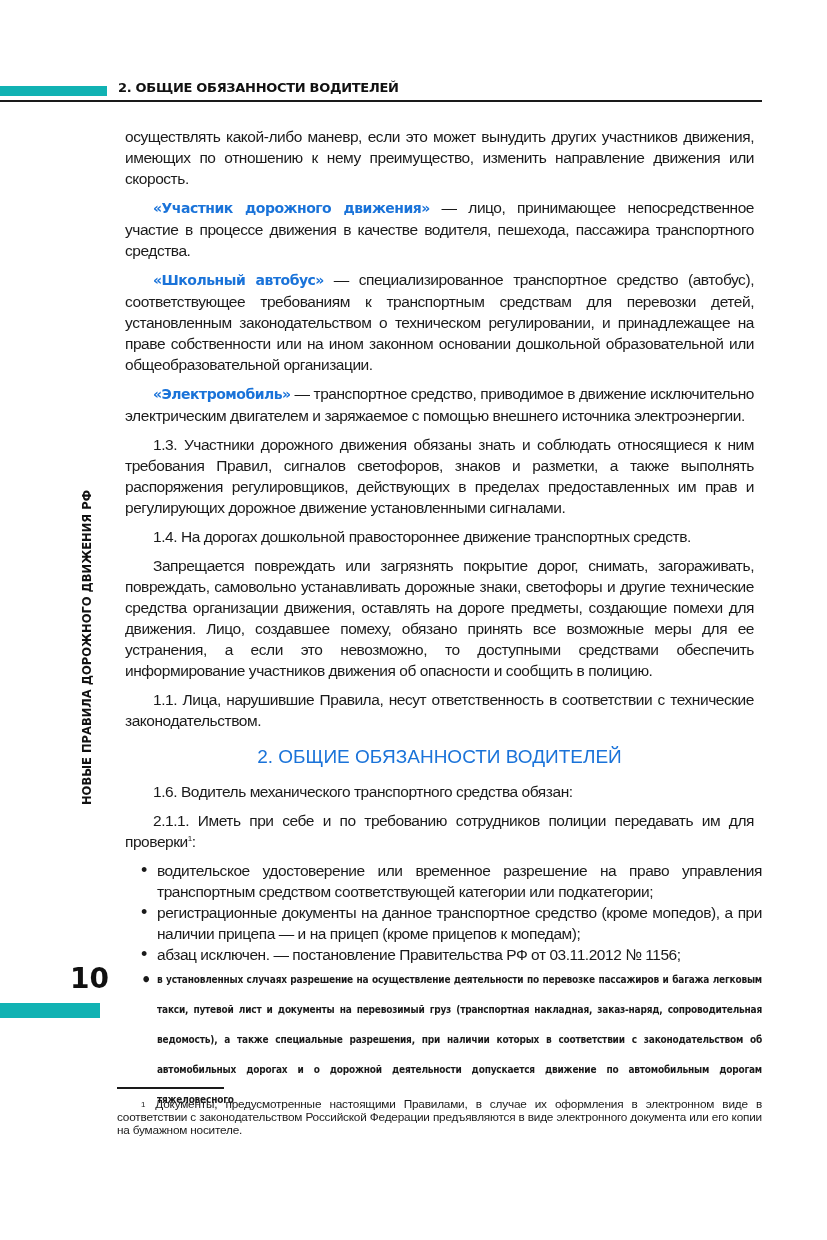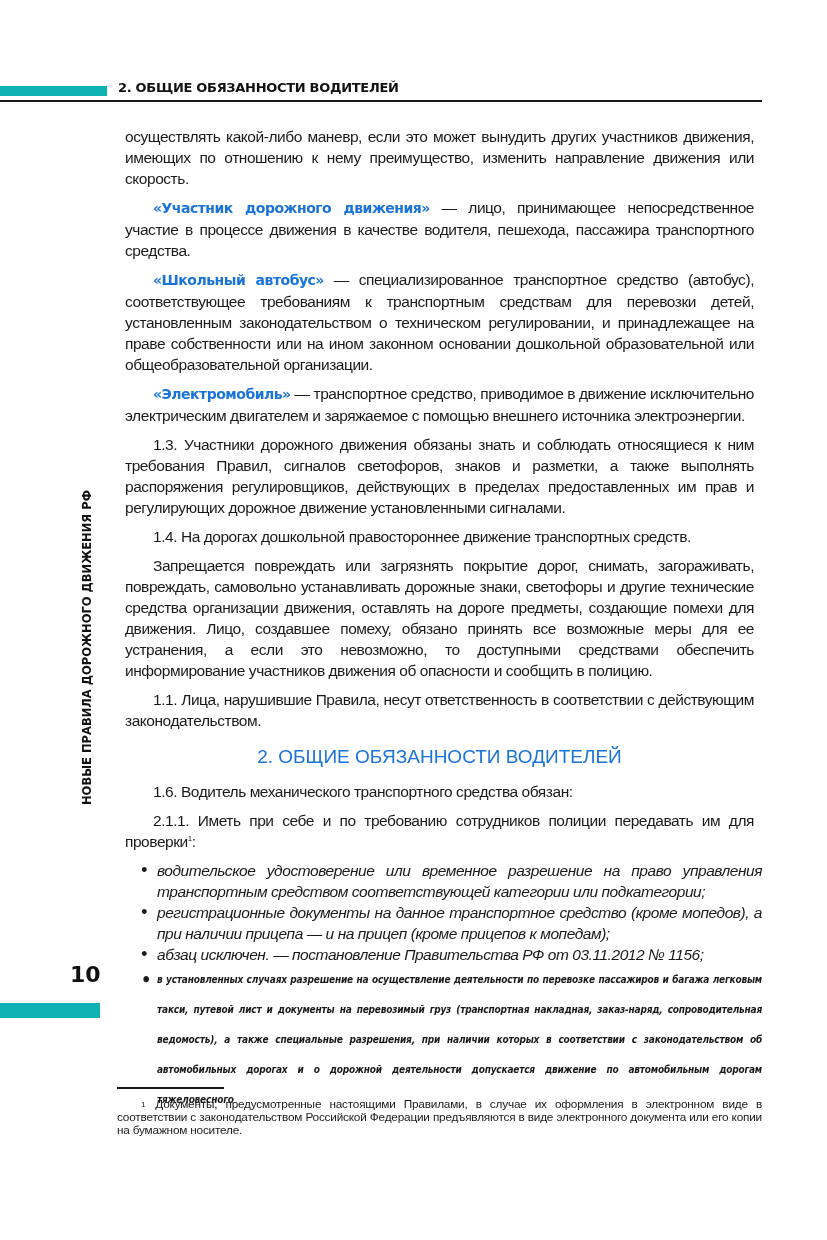--- a/index.html
+++ b/index.html
@@ -5,32 +5,32 @@
   html, body { margin: 0; padding: 0; background: #ffffff; }
   body { width: 827px; height: 1240px; position: relative; overflow: hidden;
          font-family: "Liberation Sans Narrow", "Liberation Sans", sans-serif; color: #1a1a1a; }
   .teal-bar-top { position: absolute; left: 0; top: 86px; width: 107px; height: 10px; background: #11b2b3; }
   .running-head { position: absolute; left: 118px; top: 80px; font-family: "DejaVu Sans", sans-serif;
                   font-weight: bold; font-size: 13px; letter-spacing: -0.3px; color: #111; }
   .head-rule { position: absolute; left: 0; top: 100px; width: 762px; height: 2px; background: #1a1a1a; }
   .side-title { position: absolute; left: 80px; top: 805px; transform-origin: 0 0; transform: rotate(-90deg);
                 font-family: "DejaVu Sans", sans-serif; font-weight: bold; font-size: 11.5px; white-space: nowrap; color: #111; }
   .page-num { position: absolute; left: 70px; top: 962px; font-family: "DejaVu Sans", sans-serif;
-              font-weight: bold; font-size: 22px; color: #111; }
+              font-weight: bold; font-size: 28px; color: #111; }
   .teal-bar-bottom { position: absolute; left: 0; top: 1003px; width: 100px; height: 15px; background: #11b2b3; }
 
   .content { position: absolute; left: 117px; top: 118px; width: 645px; font-size: 15.5px; line-height: 21px;
              text-align: justify; font-family: "Liberation Sans", sans-serif; letter-spacing: -0.45px; }
   .content p { margin: 8px; }
   .indent { text-indent: 28px; }
   .term { color: #1a73d9; font-weight: bold; font-family: "DejaVu Sans", sans-serif; font-size: 14px; letter-spacing: -0.5px; }
   .num { font-weight: normal; }
   .section-title { text-align: center; color: #1a73d9; font-size: 19px; font-weight: normal; margin: 15px 0 14px 0; letter-spacing: 0; }
   ul.bullets { list-style: none; margin: 0; padding: 0 0 0 24px; }
-  ul.bullets li { position: relative; padding-left: 16px; font-style: italic; }
+  ul.bullets li { position: relative; padding-left: 16px; }
   ul.bullets li::before { content: "\2022"; position: absolute; left: 0; top: 0; font-size: 18px; }
   .bold-item { font-weight: bold; letter-spacing: -0.2px; font-family: "DejaVu Sans Condensed", "DejaVu Sans", sans-serif; font-size: 10px; line-height: 30px; }
   sup { font-size: 8px; line-height: 0; }
 
   .fn-rule { position: absolute; left: 117px; top: 1087px; width: 107px; height: 1.5px; background: #1a1a1a; }
   .footnote { position: absolute; left: 117px; top: 1098px; width: 645px; font-size: 11.8px; line-height: 13px;
               text-align: justify; font-family: "Liberation Sans", sans-serif; letter-spacing: -0.2px; }
   .footnote .fn-mark { font-size: 8px; vertical-align: top; margin-left: 24px; margin-right: 10px; }
 </style>
 </head>
@@ -49,21 +49,21 @@
 
   <p class="indent"><span class="term">«Участник дорожного движения»</span><span> — лицо, принимающее непосредственное участие в процессе движения в качестве водителя, пешехода, пассажира транспортного средства.</span></p>
   <p class="indent"><span class="term">«Школьный автобус»</span><span> — специализированное транспортное средство (автобус), соответствующее требованиям к транспортным средствам для перевозки детей, установленным законодательством о техническом регулировании, и принадлежащее на праве собственности или на ином законном основании дошкольной образовательной или общеобразовательной организации.</span></p>
   <p class="indent"><span class="term">«Электромобиль»</span><span> — транспортное средство, приводимое в движение исключительно электрическим двигателем и заряжаемое с помощью внешнего источника электроэнергии.</span></p>
 
   <p class="indent"><span class="num">1.3.</span><span> Участники дорожного движения обязаны знать и соблюдать относящиеся к ним требования Правил, сигналов светофоров, знаков и разметки, а также выполнять распоряжения регулировщиков, действующих в пределах предоставленных им прав и регулирующих дорожное движение установленными сигналами.</span></p>
   <p class="indent"><span class="num">1.4.</span><span> На дорогах дошкольной правостороннее движение транспортных средств.</span></p>
 
   <p class="indent">Запрещается повреждать или загрязнять покрытие дорог, снимать, загораживать, повреждать, самовольно устанавливать дорожные знаки, светофоры и другие технические средства организации движения, оставлять на дороге предметы, создающие помехи для движения. Лицо, создавшее помеху, обязано принять все возможные меры для ее устранения, а если это невозможно, то доступными средствами обеспечить информирование участников движения об опасности и сообщить в полицию.</p>
 
-  <p class="indent"><span class="num">1.1.</span><span> Лица, нарушившие Правила, несут ответственность в соответствии с действующим законодательством.</span></p>
+  <p class="indent"><span class="num">1.1.</span><span> Лица, нарушившие Правила, несут ответственность в соответствии с технические законодательством.</span></p>
 
   <h2 class="section-title">2. ОБЩИЕ ОБЯЗАННОСТИ ВОДИТЕЛЕЙ</h2>
 
   <p class="indent"><span class="num">1.6.</span><span> Водитель механического транспортного средства обязан:</span></p>
   <p class="indent"><span class="num">2.1.1.</span><span> Иметь при себе и по требованию сотрудников полиции передавать им для проверки</span><sup>1</sup><span>:</span></p>
 
   <ul class="bullets">
     <li>водительское удостоверение или временное разрешение на право управления транспортным средством соответствующей категории или подкатегории;</li>
     <li>регистрационные документы на данное транспортное средство (кроме мопедов), а при наличии прицепа — и на прицеп (кроме прицепов к мопедам);</li>
     <li>абзац исключен. — постановление Правительства РФ от 03.11.2012 № 1156;</li>

